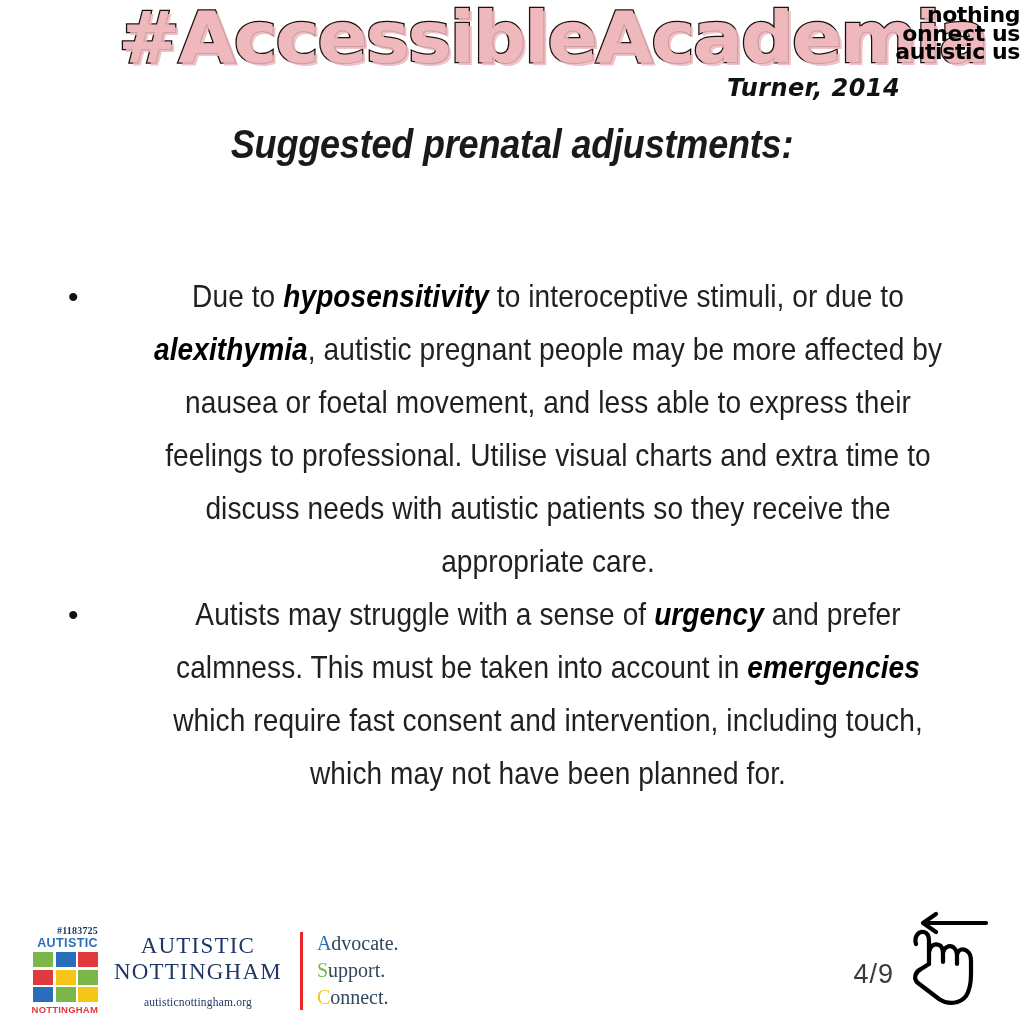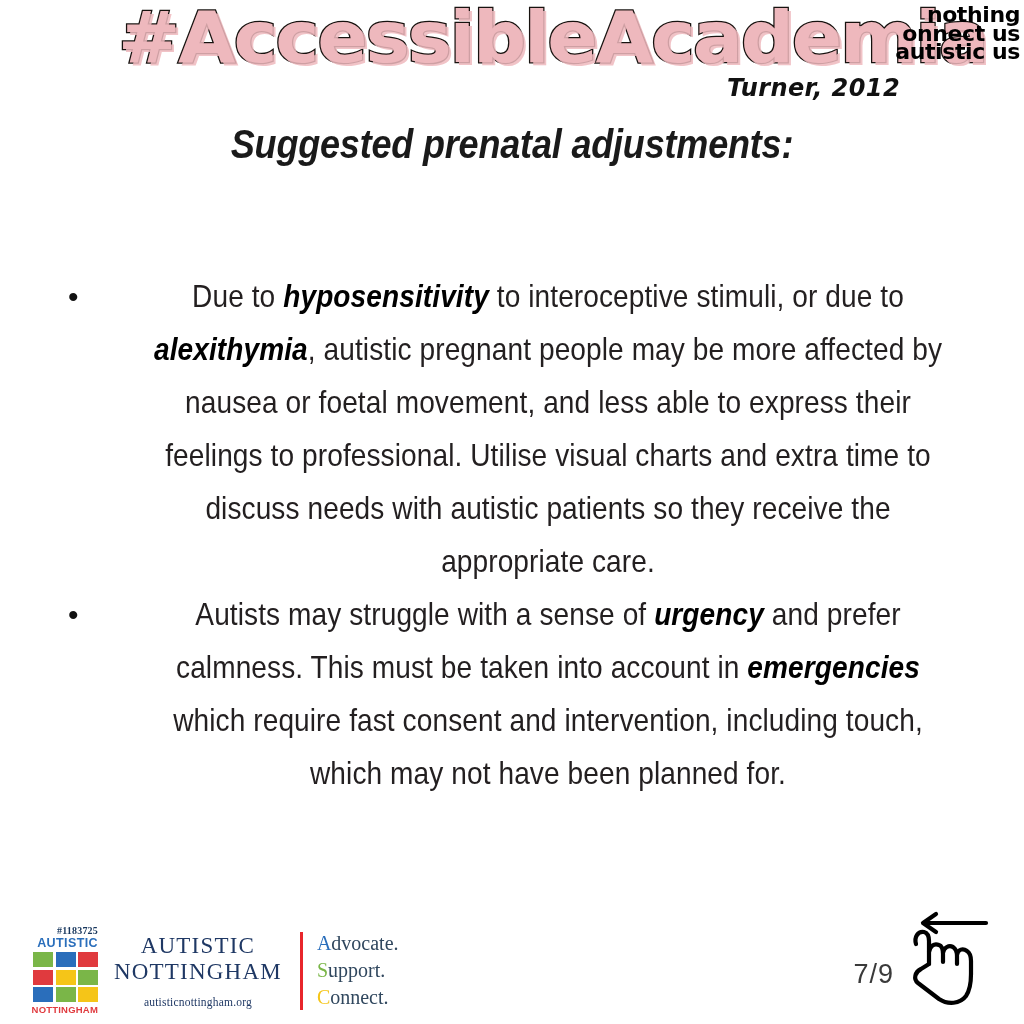--- a/index.html
+++ b/index.html
@@ -213,21 +213,21 @@
 
 <div class="header">
   <div class="hashtag-wrap">
     <div class="hashtag">#AccessibleAcademia</div>
   </div>
   <div class="tagline">
     <div>nothing</div>
     <div>onnect us</div>
     <div>autistic us</div>
   </div>
-  <div class="citation">Turner, 2012</div>
+  <div class="citation">Turner, 2014</div>
 </div>
 
 <div class="slide-title">Suggested prenatal adjustments:</div>
 
 <div class="body-block">
 
   <div class="bullet-row bullet-1">
     <div class="bullet-dot">•</div>
     <div class="bullet-text">
       <span>Due to </span><b>hyposensitivity</b><span> to interoceptive stimuli, or due to </span><b>alexithymia</b><span>, autistic pregnant people may be more affected by nausea or foetal movement, and less able to express their feelings to professional. Utilise visual charts and extra time to discuss needs with autistic patients so they receive the appropriate care.</span>
@@ -271,21 +271,21 @@
 
     <div class="rule"></div>
 
     <div class="slogan">
       <div><span class="cap-b">A</span><span>dvocate.</span></div>
       <div><span class="cap-g">S</span><span>upport.</span></div>
       <div><span class="cap-y">C</span><span>onnect.</span></div>
     </div>
   </div>
 
-  <div class="page-num">7/9</div>
+  <div class="page-num">4/9</div>
 
   <div class="swipe">
     <svg viewBox="0 0 108 100" width="108" height="100" fill="none" stroke="#000" stroke-width="4.2" stroke-linecap="round" stroke-linejoin="round">
       <path d="M30 13 H92"></path>
       <path d="M42 4 L29 13 L42 22"></path>
       <path d="M22 34 C20 27 24 21 30 22 C34 23 35 27 35 31 L35 54"></path>
       <path d="M35 42 C36 36 40 33 45 35 C48 36 49 40 49 44 L49 52"></path>
       <path d="M49 43 C50 37 55 35 59 37 C62 39 63 42 63 46 L63 54"></path>
       <path d="M63 45 C64 39 69 38 73 41 C76 43 77 47 77 51 L77 64"></path>
       <path d="M35 54 L27 59 C21 62 19 69 24 73 L45 89 C54 95 66 94 72 86 C76 80 77 72 77 64"></path>

